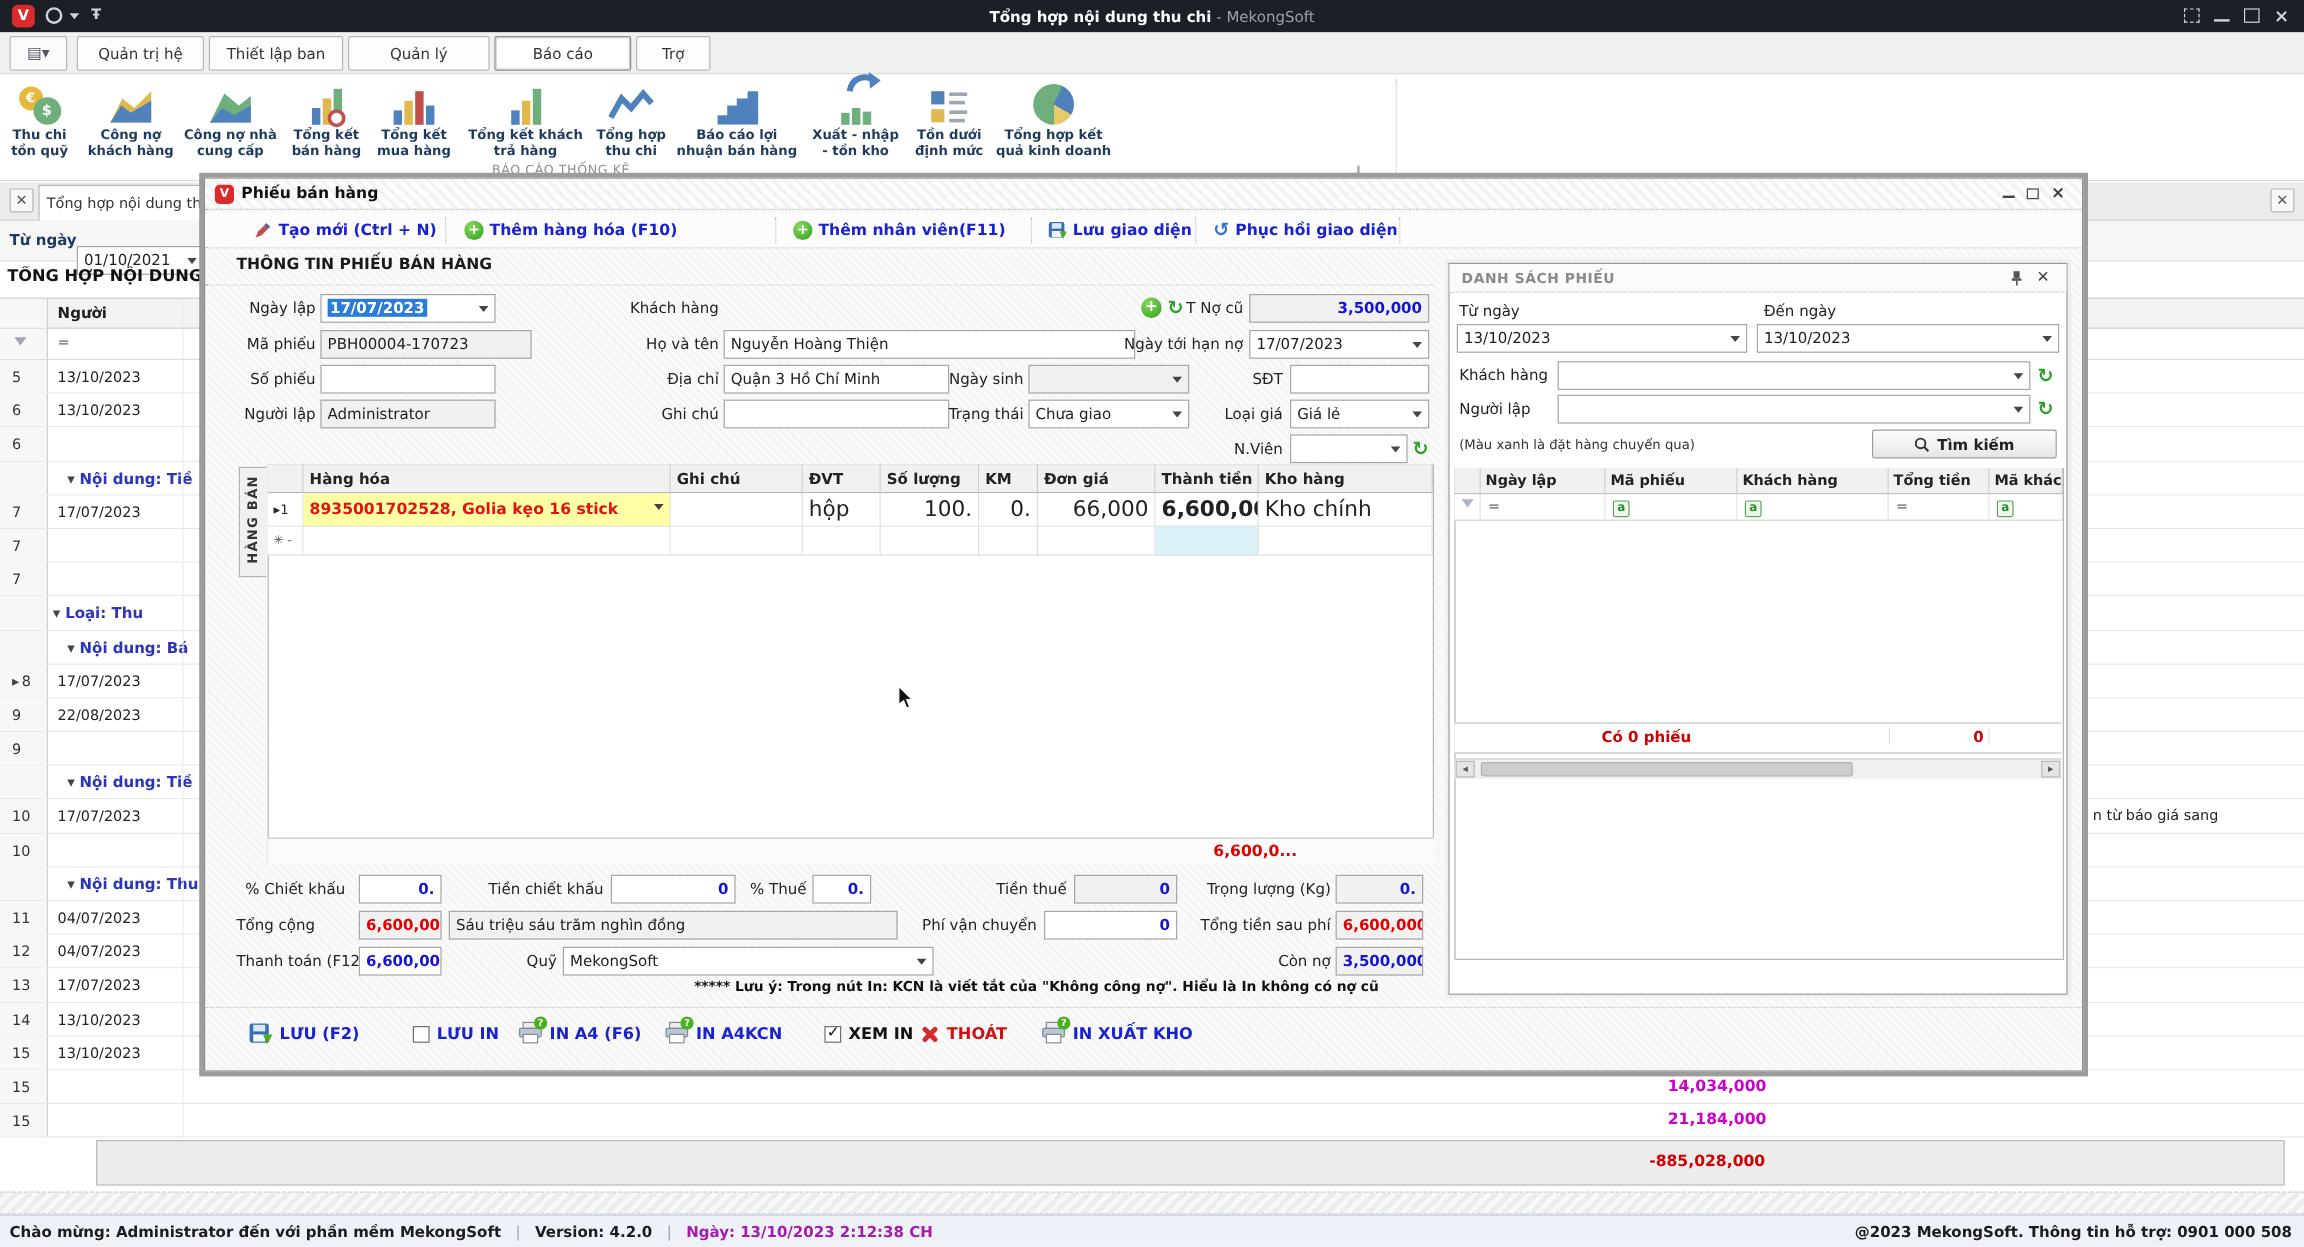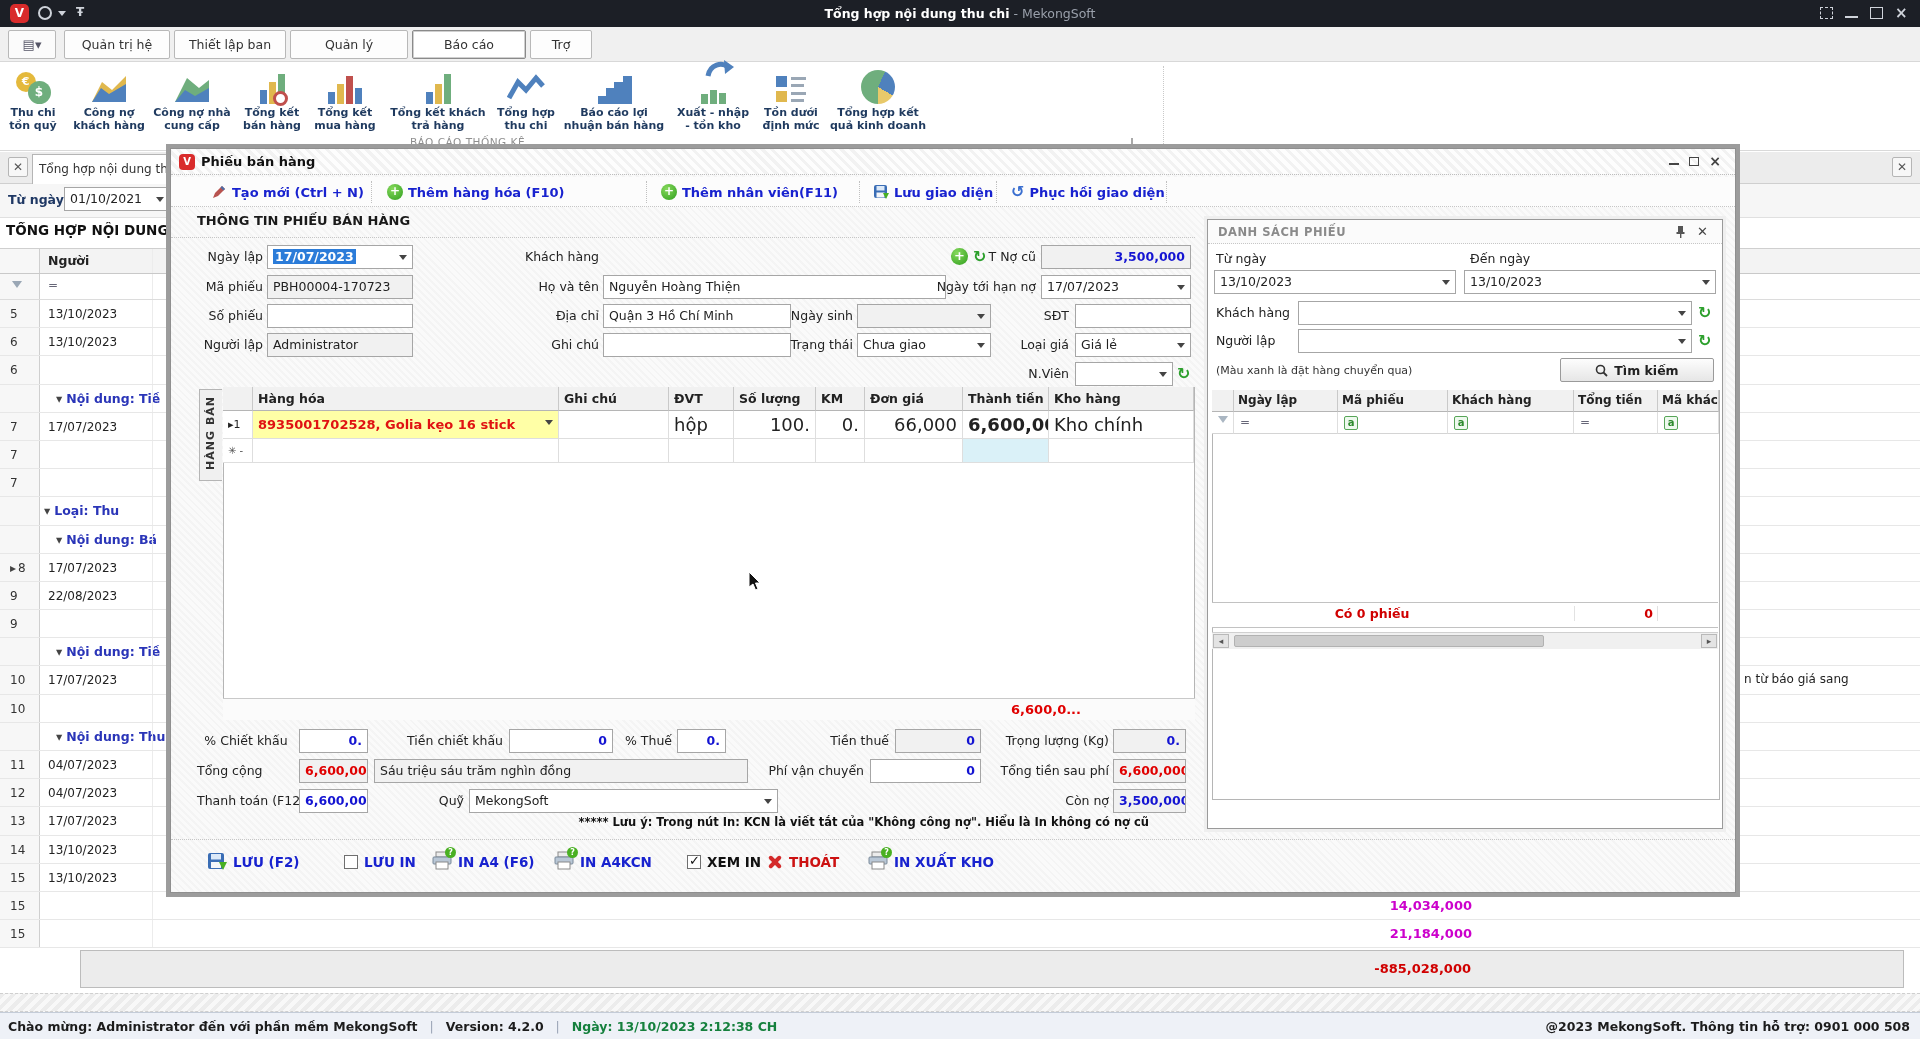--- a/index.html
+++ b/index.html
@@ -63,21 +63,21 @@
   .bgrow .grp .tri{font-style:normal;color:#444;margin-right:4px}
   .bgrow .amt{position:absolute;right:448px;top:0;line-height:28px;color:#cc00cc;font-weight:bold;font-size:13px}
   .grandrow{position:absolute;left:80px;top:950px;width:1824px;height:38px;background:#ececec;border:1px solid #bcbcbc;
     line-height:36px;text-align:right;padding-right:432px;color:#d00000;font-weight:bold;font-size:13px}
   .fragment{position:absolute;left:1744px;top:672px;font-size:12px;color:#222;white-space:nowrap}
   .hband{position:absolute;left:0;top:993px;width:1920px;height:19px;border-top:1px dashed #cfcfcf;border-bottom:1px dashed #cfcfcf;
     background:repeating-linear-gradient(135deg,#ececec 0 4px,#f8f8f8 4px 8px)}
   .statusbar{position:absolute;left:0;top:1012px;width:1920px;height:27px;background:#eef1f7;border-top:1px solid #c4ccd8;
     display:flex;align-items:center;font-size:12.5px;font-weight:bold;color:#1c1c1c}
   .statusbar .sep{color:#9aa4b5;margin:0 12px;font-weight:normal}
-  .statusbar .date{color:#15803d}
+  .statusbar .date{color:#a21caf}
   .statusbar .support{position:absolute;right:10px}
   
   .dialog{position:absolute;left:170px;top:148px;width:1566px;height:745px;background:
     repeating-linear-gradient(45deg,rgba(0,0,0,0.022) 0 2px,transparent 2px 5px),#fafafa;
     border:1px solid #8f8f8f;box-shadow:0 0 0 4px #9c9c9c;z-index:10}
   .dtitle{position:absolute;left:0;top:0;width:100%;height:26px;border-bottom:1px dotted #bdbdbd;
     background:repeating-linear-gradient(45deg,#f2f2f2 0 3px,#fdfdfd 3px 7px);display:flex;align-items:center}
   .dtitle .vlogo2{width:16px;height:16px;border-radius:4px;background:#d92b2b;color:#fff;font-weight:bold;font-size:10px;
     text-align:center;line-height:16px;margin:0 6px 0 8px}
   .dtitle b{font-size:13px;color:#111}
@@ -288,21 +288,21 @@
 </div>
 
 <div class="doctabs">
   <div class="closebox" style="left:8px">✕</div>
   <div class="doctab">Tổng hợp nội dung thu chi</div>
   <div class="closebox" style="left:1892px">✕</div>
 </div>
 
 <div class="bgfilter">
   <span class="flabel">Từ ngày</span>
-  <div class="fld" style="left:64px;top:3px;width:106px">
+  <div class="fld" style="left:64px;top:21px;width:106px">
     <span>01/10/2021</span><i class="dd"></i>
   </div>
 </div>
 
 <div class="bgtitle">TỔNG HỢP NỘI DUNG THU CHI</div>
 
 <div class="bghead">
   <div class="gutcell"></div>
   <span style="position:absolute;left:48px;top:4px;font-weight:bold;font-size:12.5px">Người</span>
   <span class="colline"></span>
@@ -549,21 +549,21 @@
 
   <div class="lbl" style="left:12px;top:96px;width:80px">Ngày lập</div>
   <div class="fld" style="left:96px;top:96px;width:146px"><span class="sel">17/07/2023</span><i class="dd"></i></div>
   <div class="lbl" style="left:250px;top:96px;width:178px">Khách hàng</div>
   <span class="icplus" style="left:780px;top:99px">+</span>
   <span class="icref" style="left:802px;top:99px">↻</span>
   <div class="lbl" style="left:780px;top:96px;width:85px">T Nợ cũ</div>
   <div class="fld ro vblue" style="left:870px;top:96px;width:150px">3,500,000</div>
 
   <div class="lbl" style="left:12px;top:126px;width:80px">Mã phiếu</div>
-  <div class="fld ro" style="left:96px;top:126px;width:146px">PBH00004-170723</div>
+  <div class="fld ro" style="left:96px;top:126px;width:176px">PBH00004-170723</div>
   <div class="lbl" style="left:250px;top:126px;width:178px">Họ và tên</div>
   <div class="fld" style="left:432px;top:126px;width:343px">Nguyễn Hoàng Thiện</div>
   <div class="lbl" style="left:730px;top:126px;width:135px">Ngày tới hạn nợ</div>
   <div class="fld" style="left:870px;top:126px;width:150px"><span>17/07/2023</span><i class="dd"></i></div>
 
   <div class="lbl" style="left:12px;top:155px;width:80px">Số phiếu</div>
   <div class="fld" style="left:96px;top:155px;width:146px"></div>
   <div class="lbl" style="left:250px;top:155px;width:178px">Địa chỉ</div>
   <div class="fld" style="left:432px;top:155px;width:188px">Quận 3 Hồ Chí Minh</div>
   <div class="lbl" style="left:560px;top:155px;width:122px">Ngày sinh</div>

